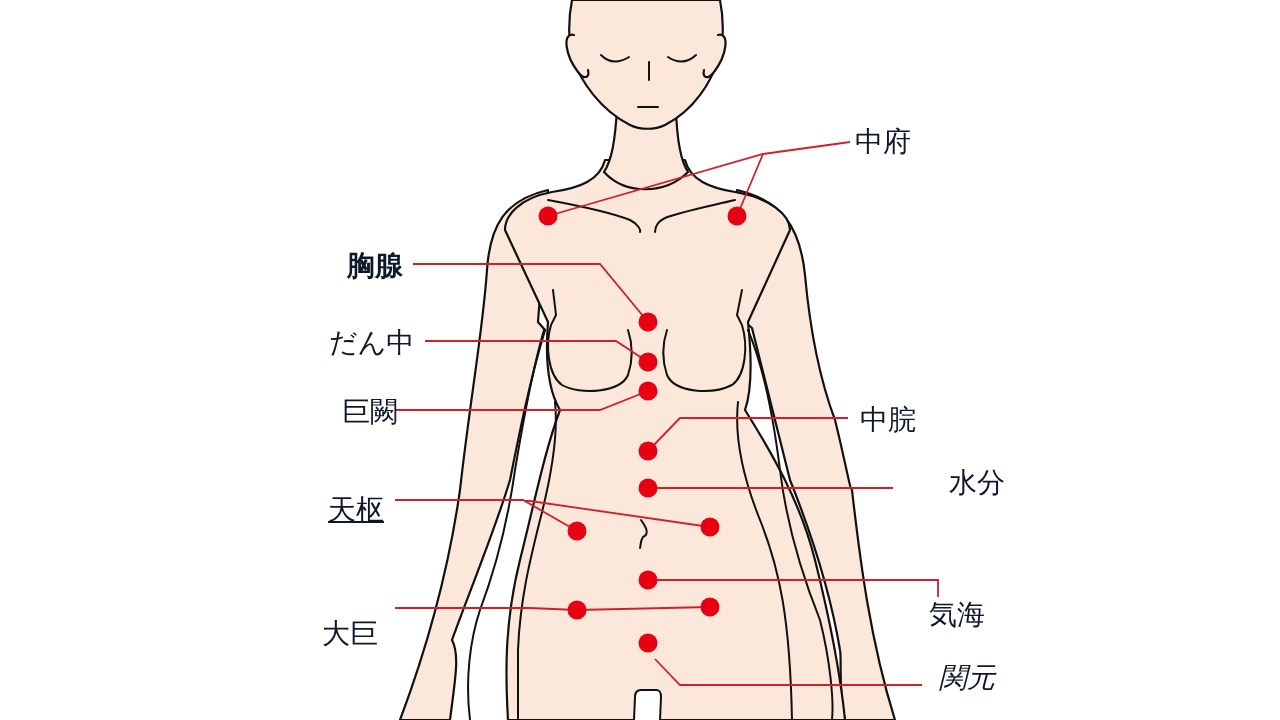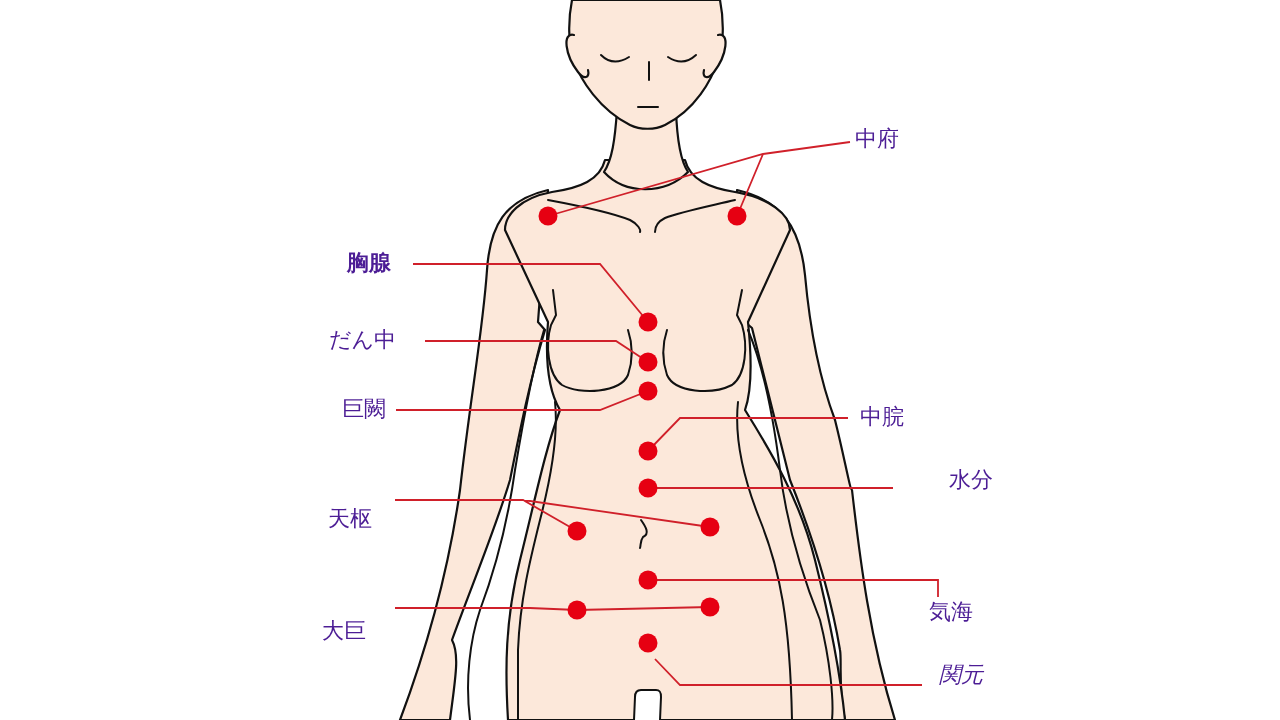--- a/index.html
+++ b/index.html
@@ -1,19 +1,19 @@
 <!DOCTYPE html>
 <html><head>
 <meta charset="utf-8">
 <style>
   html, body { margin: 0; padding: 0; background: #ffffff; }
   body { width: 1280px; height: 720px; overflow: hidden; position: relative;
          font-family: "DejaVu Sans", sans-serif; }
   #diagram { position: absolute; left: 0; top: 0; width: 1280px; height: 720px; }
-  .label { position: absolute; font-size: 22px; color: #4c1d95; line-height: 1;
+  .label { position: absolute; font-size: 28px; color: #0f172a; line-height: 1;
            white-space: nowrap; font-family: "DejaVu Sans", sans-serif; }
 </style>
 </head>
 <body>
 
 <svg id="diagram" viewBox="0 0 1280 720" xmlns="http://www.w3.org/2000/svg">
 
   <g fill="#fce8da" stroke="#111" stroke-width="2.2" stroke-linejoin="round" stroke-linecap="round">
 
     <path d="M548,190 C505,200 490,225 487,270 C483,330 470,400 460,490 C450,560 430,640 400,720 L450,720 C455,680 460,655 452,640 C470,590 495,530 510,480 C520,430 530,380 545,330 L538,322 Z"></path>
@@ -79,16 +79,16 @@
     <circle cx="648" cy="643" r="9.5"></circle>
   </g>
 </svg>
 
 <div class="label" style="left:855px;top:128px;">中府</div>
 <div class="label" style="left:347px;top:252px;font-weight:bold;">胸腺</div>
 <div class="label" style="left:329px;top:329px;">だん中</div>
 <div class="label" style="left:342px;top:398px;">巨闕</div>
 <div class="label" style="left:860px;top:406px;text-align:right;">中脘</div>
 <div class="label" style="left:909px;top:469px;margin-left:40px;">水分</div>
-<div class="label" style="left:328px;top:508px;">天枢</div>
+<div class="label" style="left:328px;top:496px;text-decoration:underline;">天枢</div>
 <div class="label" style="left:322px;top:620px;">大巨</div>
 <div class="label" style="left:929px;top:601px;text-align:right;">気海</div>
 <div class="label" style="left:939px;top:664px;font-style:italic;">関元</div>
 
 </body></html>

